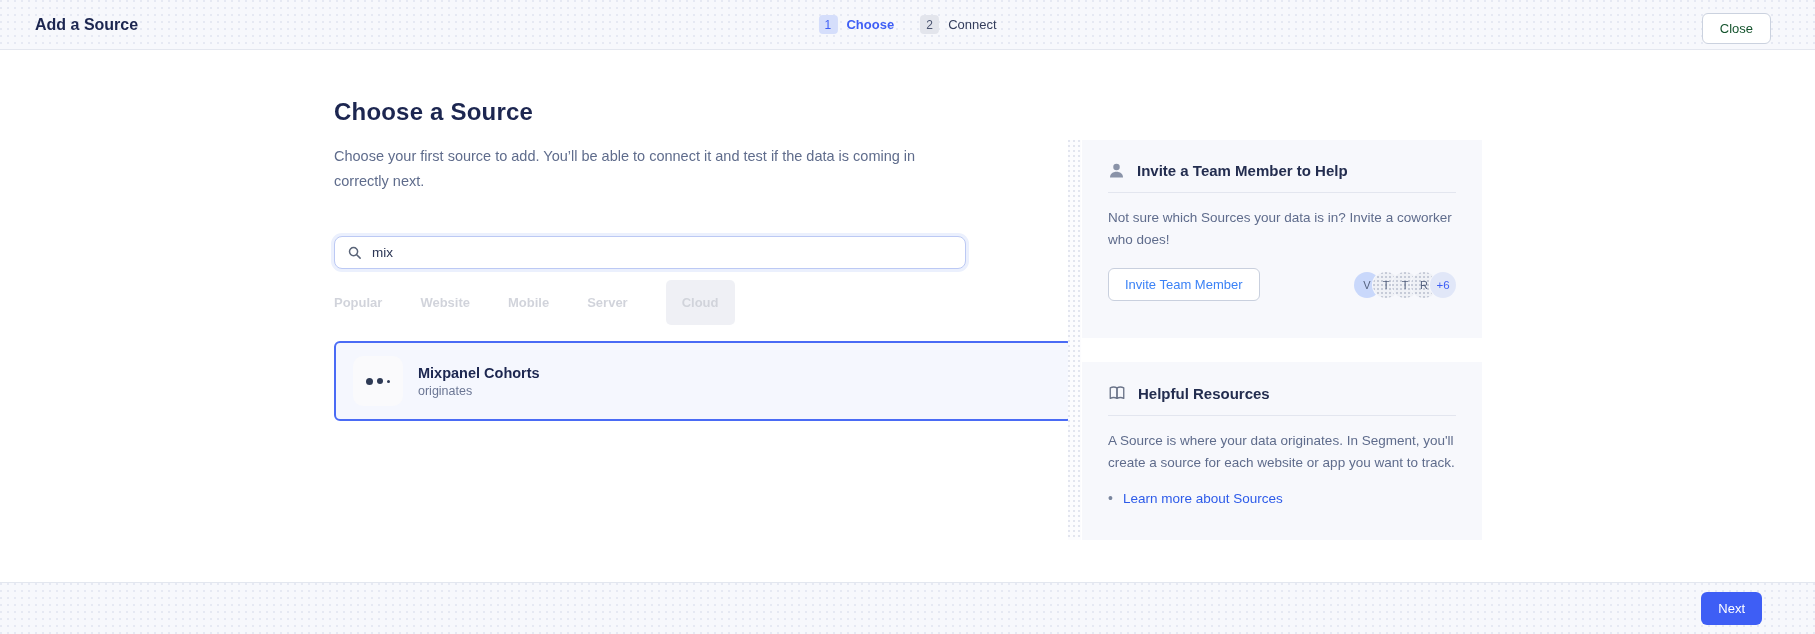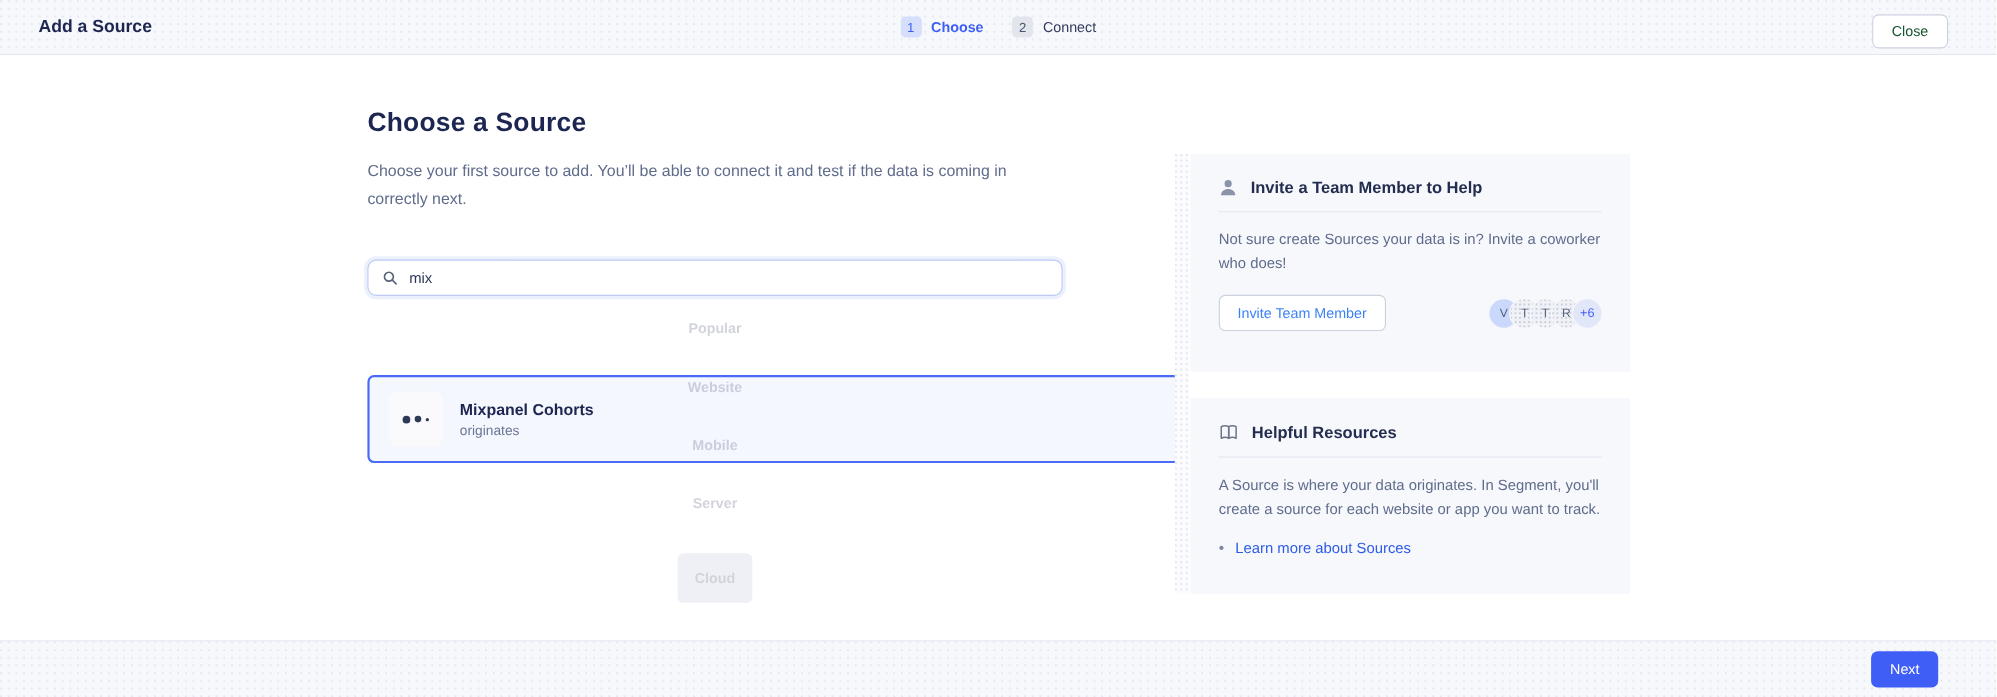--- a/index.html
+++ b/index.html
@@ -67,21 +67,20 @@
   .search-input {
     border:none; outline:none; background:transparent;
     margin-left:10px; flex:1; font-size:13.5px; color:#2C3655;
     font-family:inherit;
   }
 
   .filter-tabs {
     margin-top:22px; height:22px;
     display:flex; align-items:center; gap:38px;
     opacity:0.28;
-    flex-direction:column;
   }
   .filter-tab { font-size:13px; font-weight:bold; color:#5C667F; cursor:pointer; }
   .filter-tab.pill {
     background:#C7CDDD; border-radius:5px; padding:15px 16px;
   }
 
   .source-card {
     margin-top:28px; width:739px; height:80px;
     background:#F5F7FE;
     border:2px solid #4A6BF5; border-radius:6px;
@@ -220,21 +219,21 @@
     <aside class="sidebar">
 
       <section class="side-card first">
         <div class="side-card-header">
           <svg width="17" height="17" viewBox="0 0 24 24" fill="#8A93A8">
             <circle cx="12" cy="7" r="4.6"></circle>
             <path d="M2.8 22c0-5.2 4.3-8.2 9.2-8.2s9.2 3 9.2 8.2z"></path>
           </svg>
           <span class="side-card-title">Invite a Team Member to Help</span>
         </div>
-        <p class="side-card-body">Not sure create Sources your data is in? Invite a coworker who does!</p>
+        <p class="side-card-body">Not sure which Sources your data is in? Invite a coworker who does!</p>
         <div class="invite-row">
           <button class="invite-btn">Invite Team Member</button>
           <span class="avatar-stack">
             <span class="avatar blue">V</span>
             <span class="avatar dotted">T</span>
             <span class="avatar dotted">T</span>
             <span class="avatar dotted">R</span>
             <span class="avatar more">+6</span>
           </span>
         </div>

